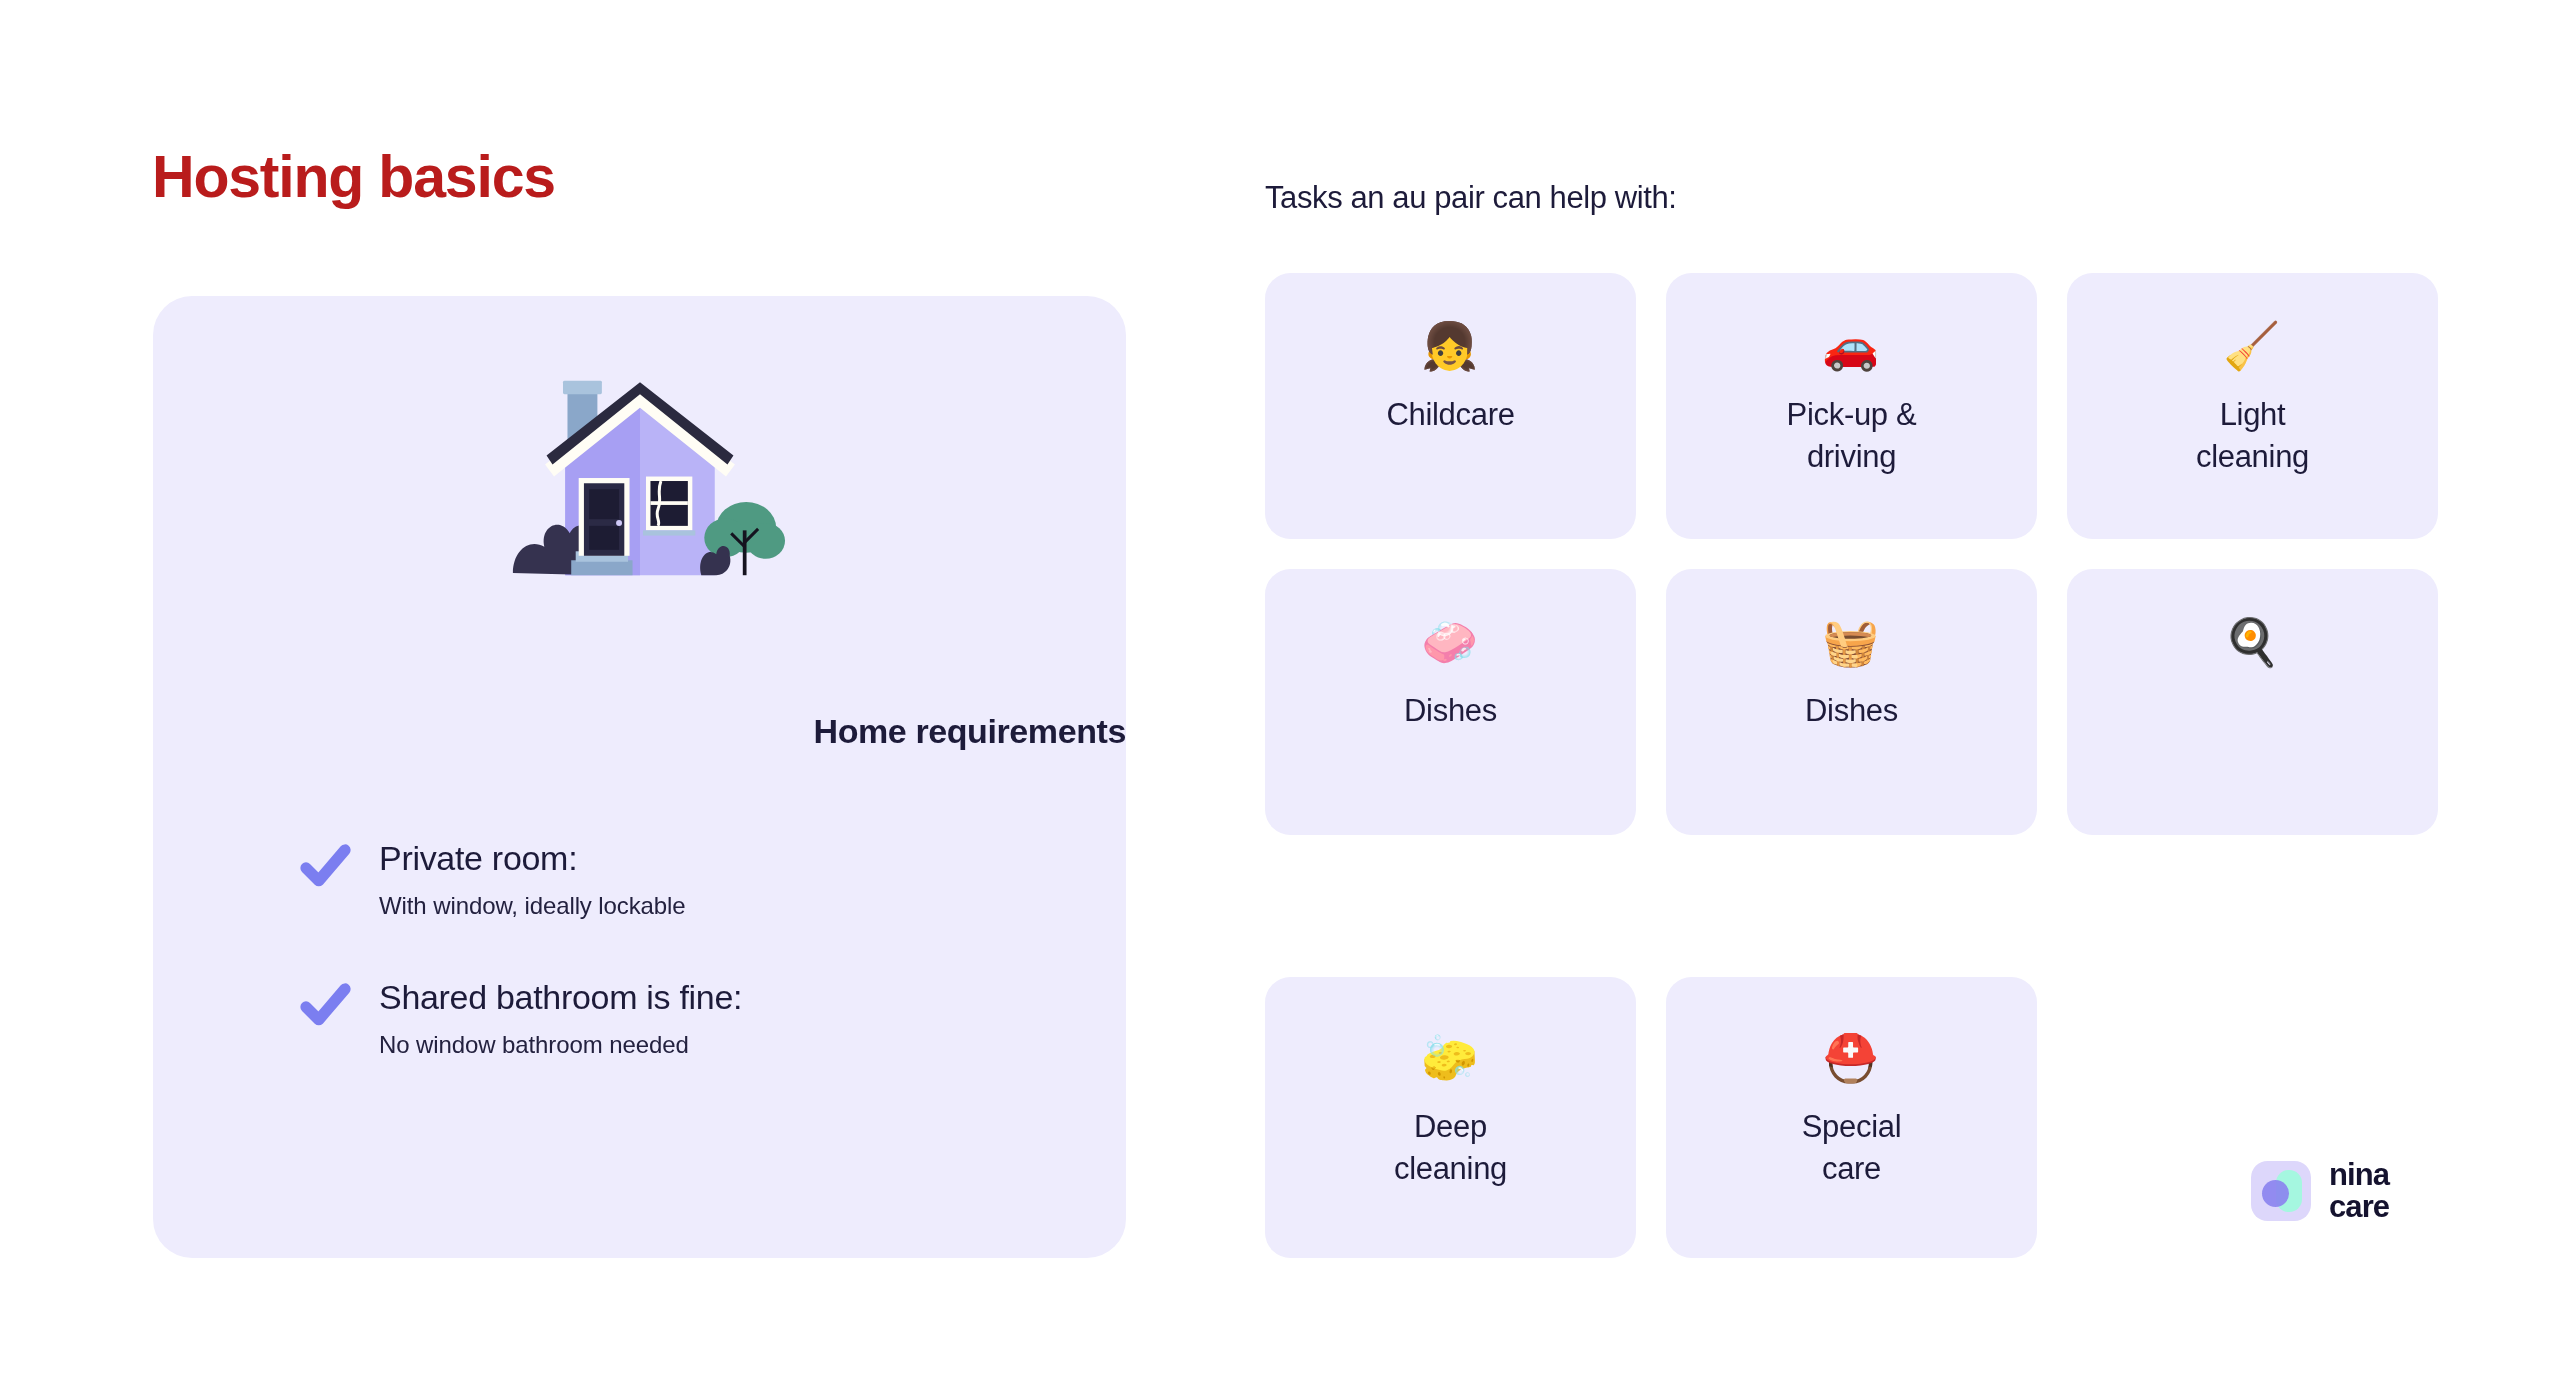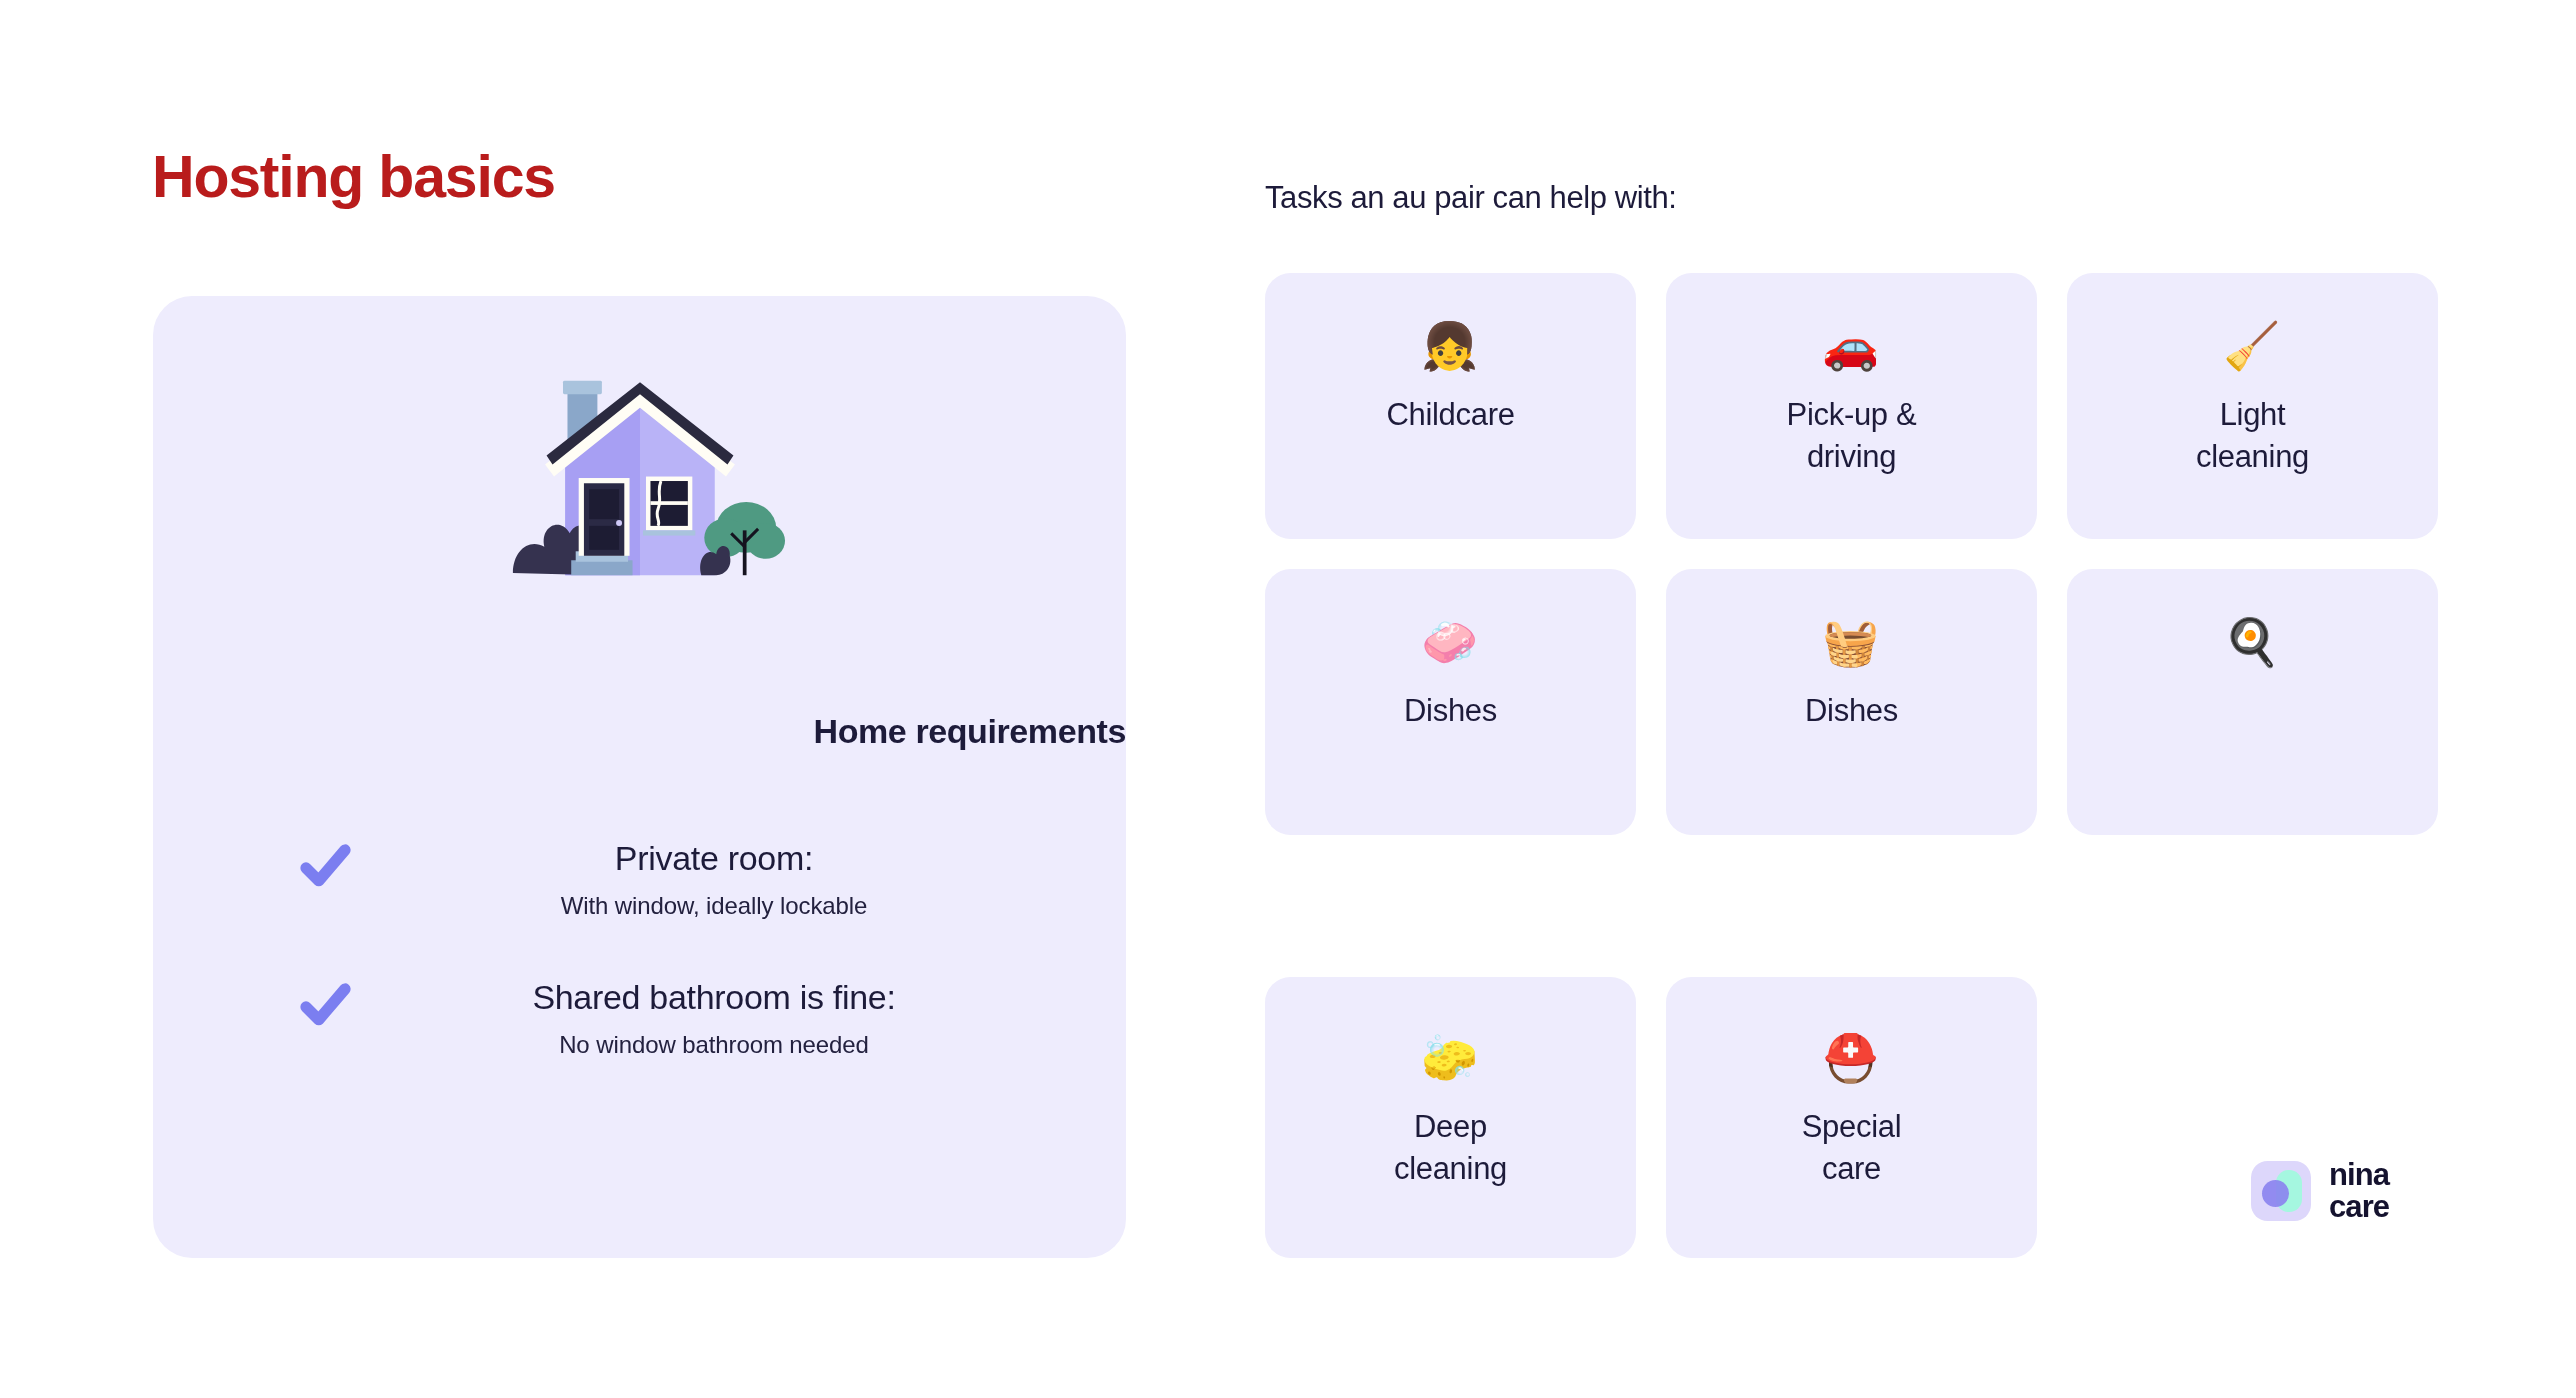--- a/index.html
+++ b/index.html
@@ -73,21 +73,21 @@
   .req-item { position: relative; margin-bottom: 58px; }
   .req-item:last-child { margin-bottom: 0; }
 
   .check-icon {
     position: absolute;
     left: 0;
     top: 4.5px;
     width: 51px;
     height: 45px;
   }
-  .req-text { padding-left: 79px; text-align: center; }
+  .req-text { padding-left: 79px; }
   .req-label {
     font-size: 34px;
     font-weight: 400;
     letter-spacing: -0.3px;
     color: #1d1b3a;
     line-height: 1.15;
   }
   .req-sub {
     margin-top: 13.5px;
     font-size: 24px;

